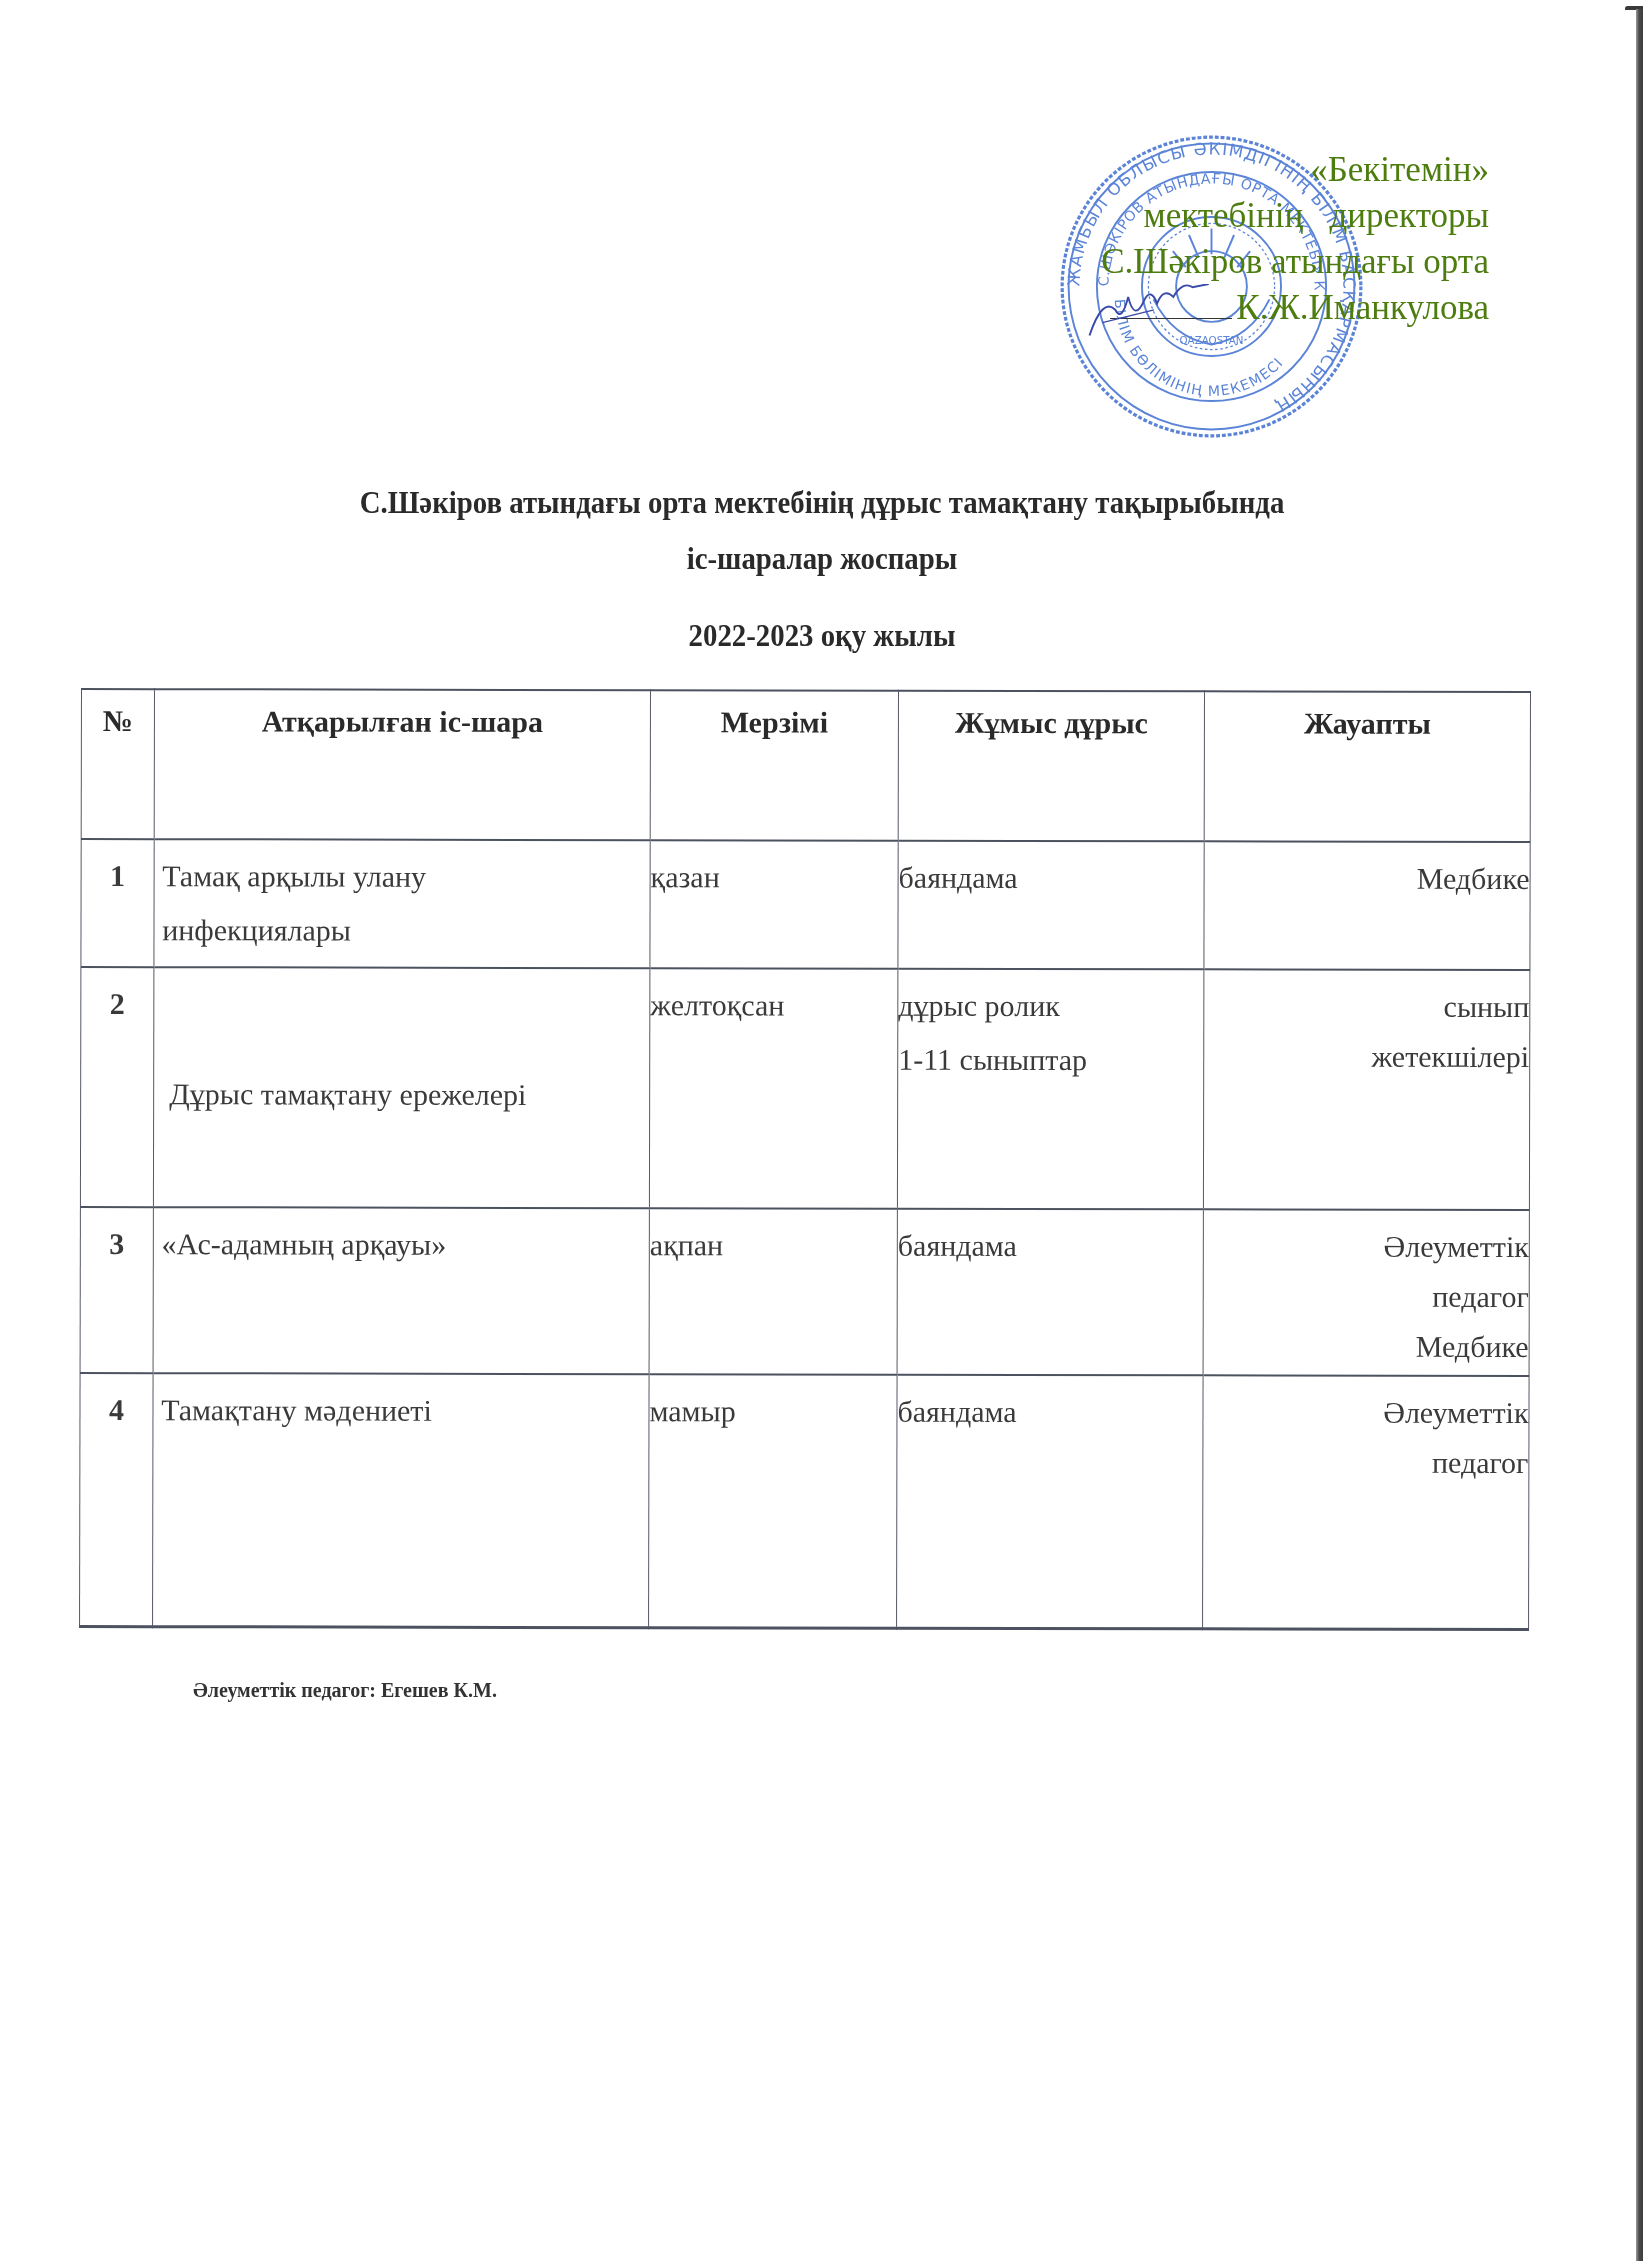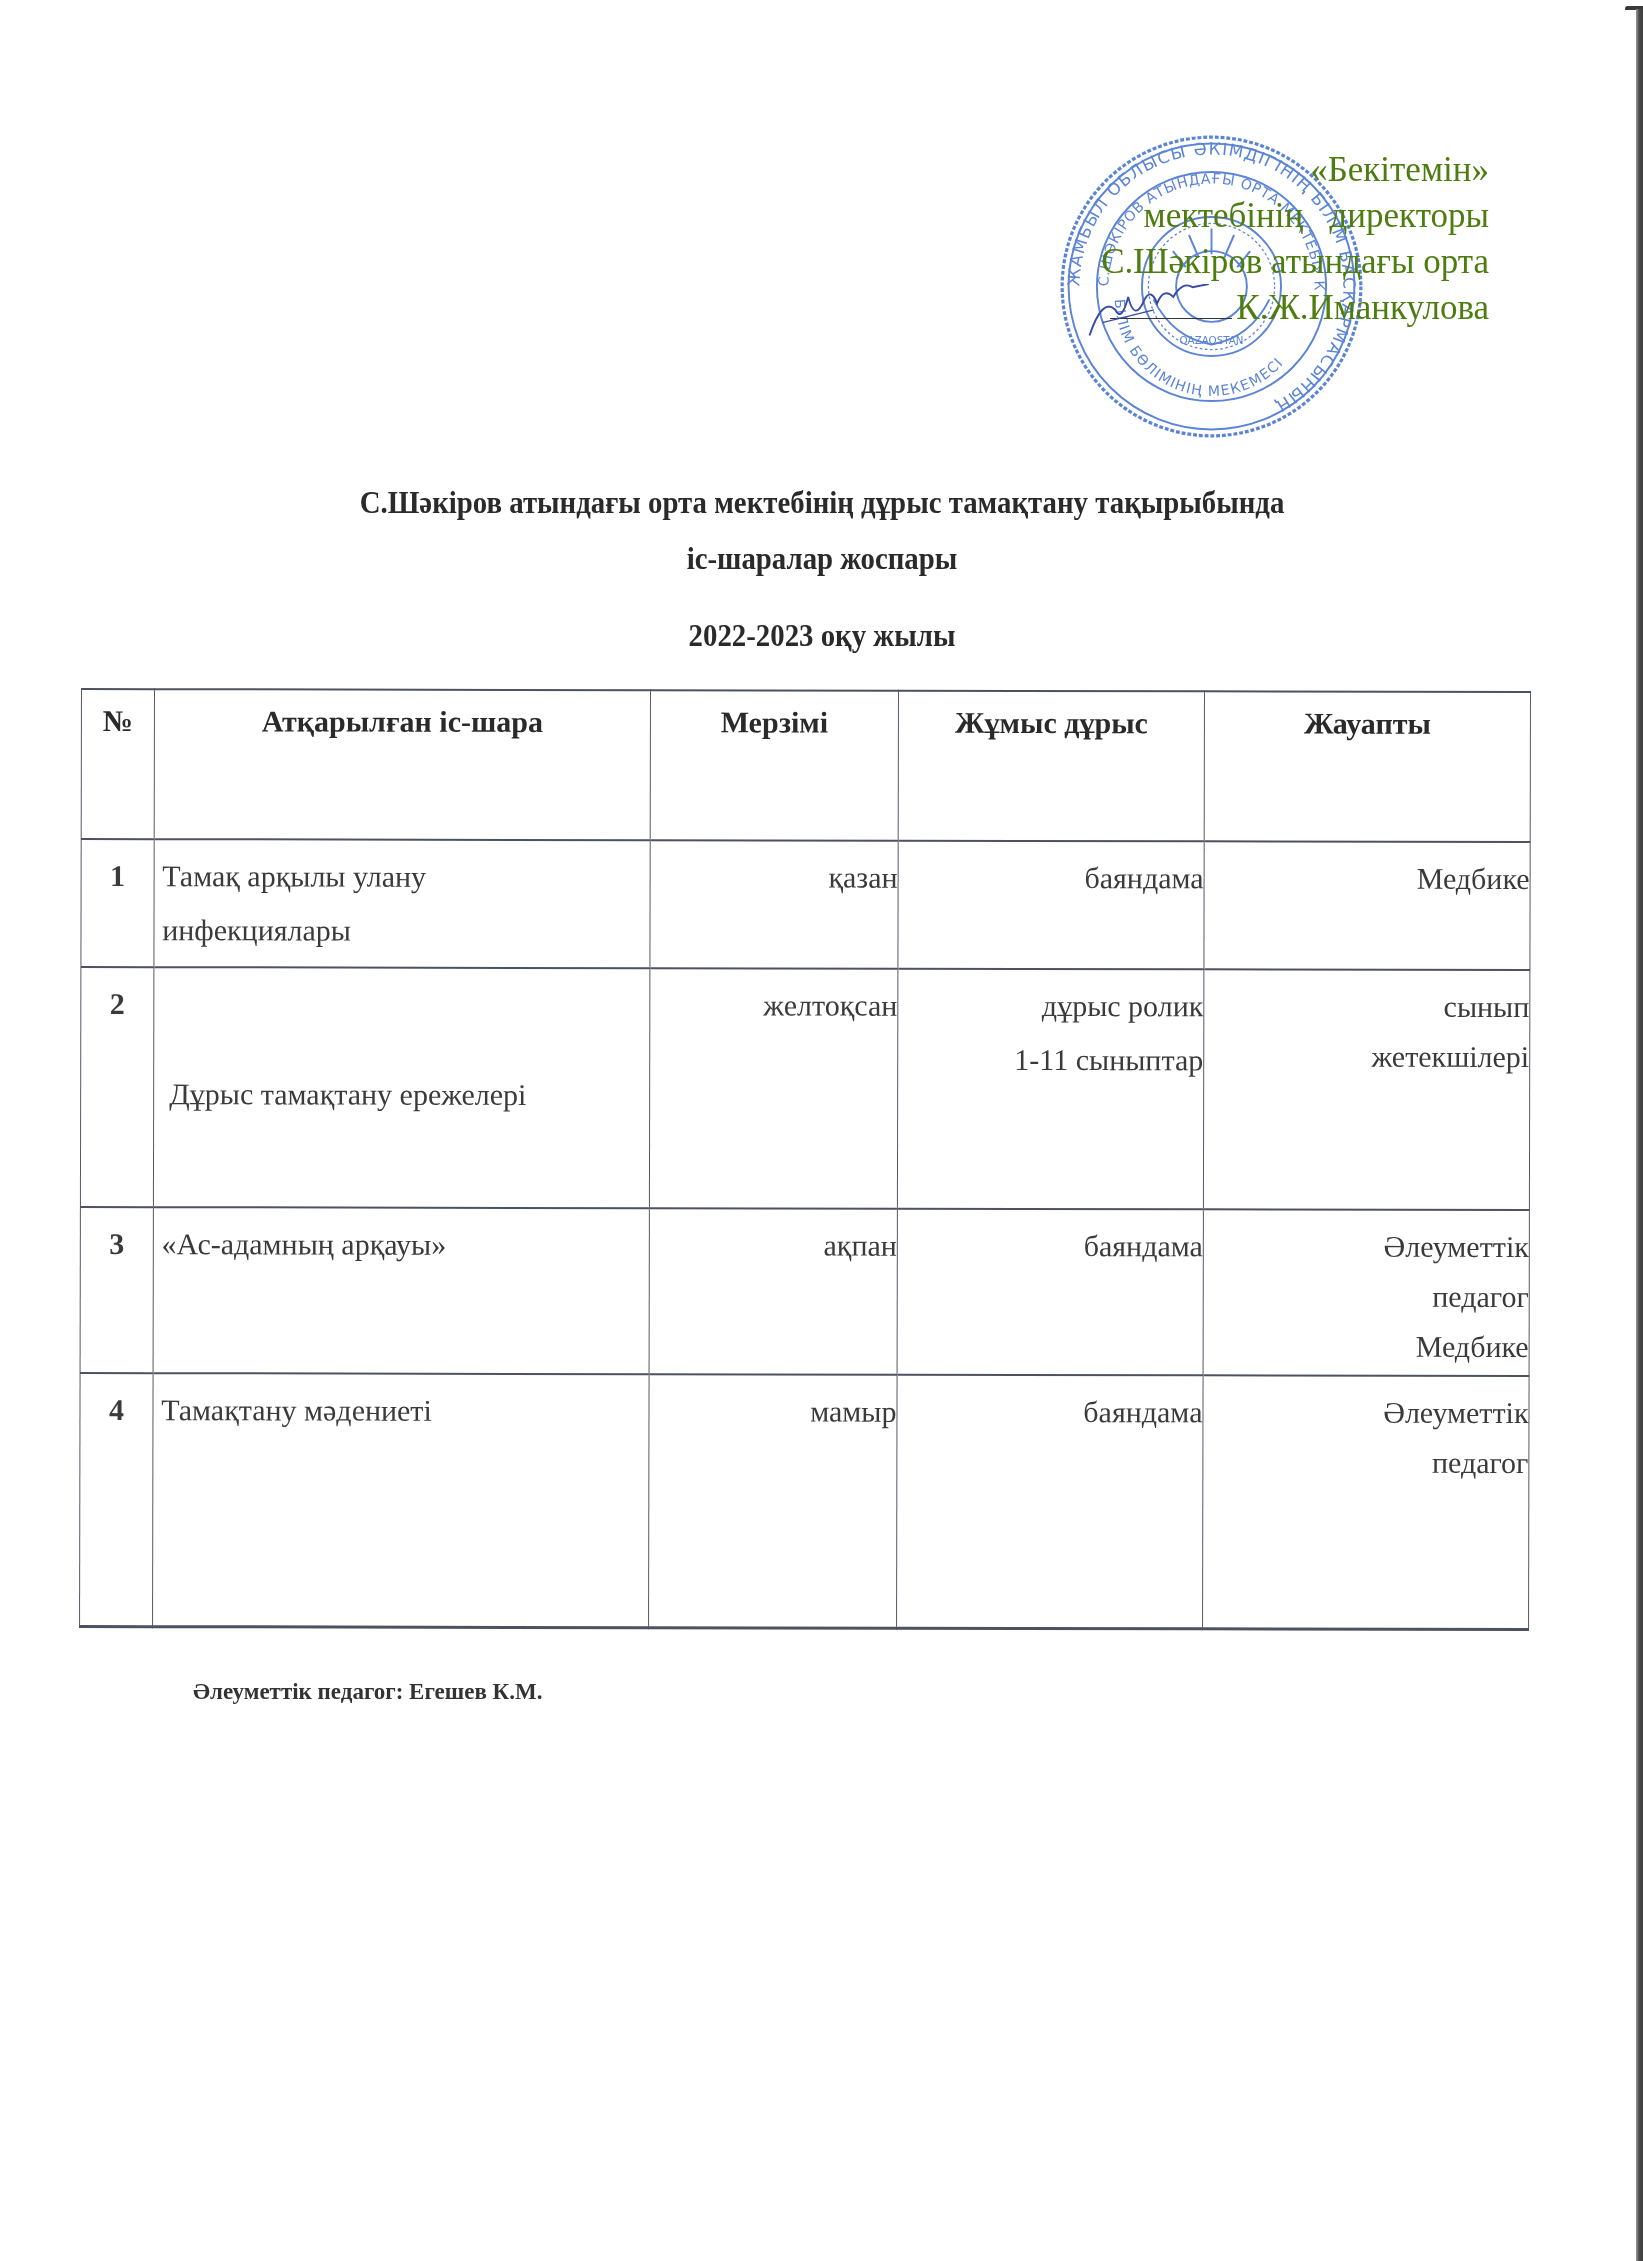--- a/index.html
+++ b/index.html
@@ -47,35 +47,35 @@
     }
     table { border-collapse: collapse; width: 100%; table-layout: fixed; }
     td, th { border: 1.3px solid #555a66; vertical-align: top; padding: 0; }
     th {
       font-weight: bold; font-size: 30px; padding-top: 14px; height: 134px; text-align: center; color: #2a2a2a;
     }
     th.c0 { text-align: center; }
     td { font-size: 30px; line-height: 45px; color: #3a3a3a; padding-top: 13px; }
     td.num { font-weight: bold; text-align: center; padding-left: 0; }
     td.left { text-align: left; padding-left: 7.7px; }
-    td.center { text-align: right; }
+    td.center { text-align: left; }
     td.resp { text-align: right; padding-left: 9px; }
     .cell-line { display: block; }
     .cell-line + .cell-line { margin-top: 9px; }
     td.resp .cell-line + .cell-line { margin-top: 5.2px; }
     tr.r1 td { height: 113px; }
     tr.r2 td { height: 142px; }
     tr.r3 td { height: 151px; }
     tr.r4 td { height: 238px; }
     table { border-bottom: 3.2px solid #4d5260; border-top: 2.6px solid #4d5260; }
     tr.head-row th { border-bottom: 2.6px solid #4d5260; }
     tr.r1 td, tr.r2 td, tr.r3 td { border-bottom: 2.6px solid #4d5260; }
     
     .footer {
-      position: absolute; left: 193px; top: 1679px; font-weight: bold; font-size: 23px; color: #333;
+      position: absolute; left: 193px; top: 1679px; font-weight: bold; font-size: 20px; color: #333;
     }
   </style>
 </head>
 <body>
 
 <div class="scan-edge-top"></div>
 <div class="scan-edge"></div>
 
 <svg class="stamp" viewBox="0 0 480 480">
   <defs>

